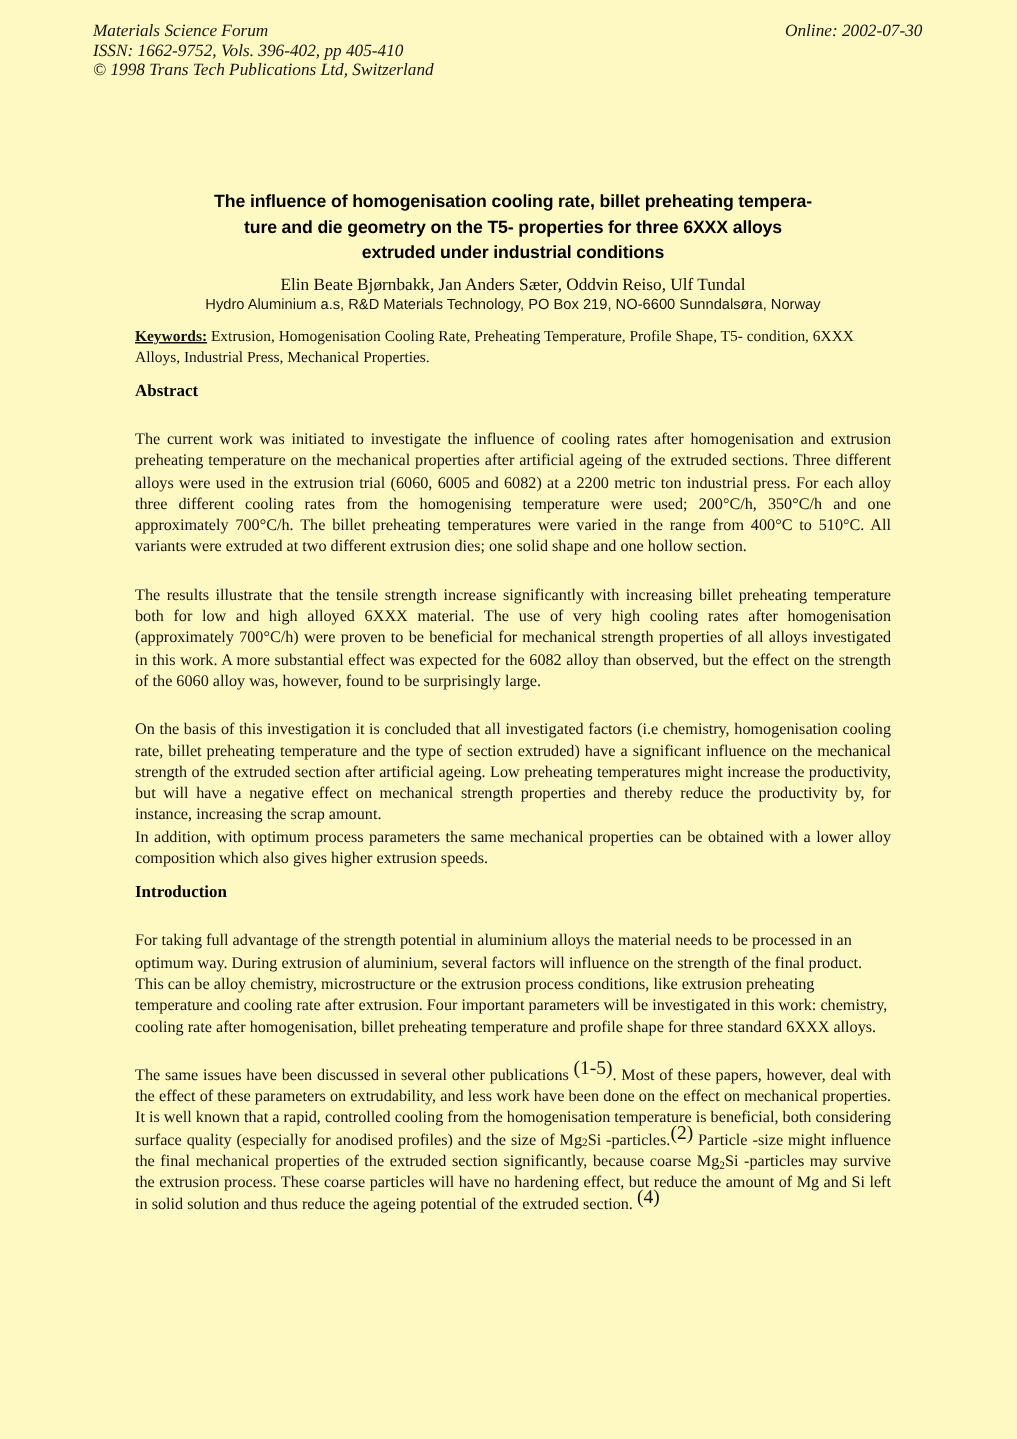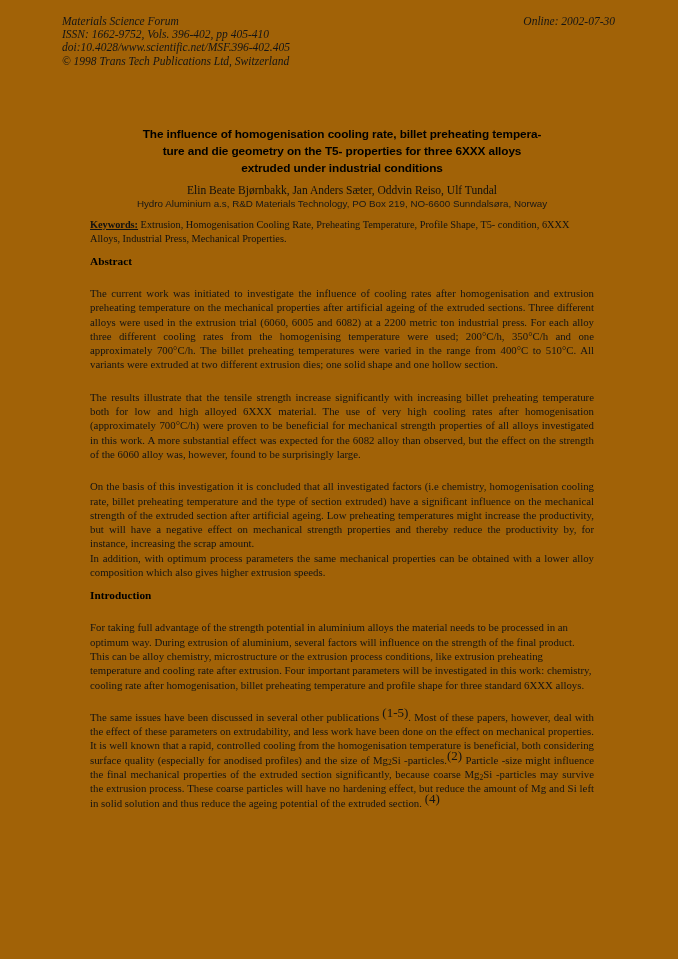--- a/index.html
+++ b/index.html
@@ -4,21 +4,21 @@
 <style>
   html, body {
     margin: 0;
     padding: 0;
     background: #fdfdfc;
   }
   .page {
     position: relative;
     width: 678px;
     height: 959px;
-    background: #a16207;
+    background: #fef9c3;
     overflow: hidden;
     color: #1c1c1c;
   }
   
   .journal-header {
     position: absolute;
     left: 62px;
     right: 63px;
     top: 15px;
     display: flex;
@@ -111,21 +111,20 @@
 </style>
 </head>
 <body>
 
 <div class="page">
 
   <div class="journal-header">
     <div class="hdr-left">
       <div>Materials Science Forum</div>
       <div>ISSN: 1662-9752, Vols. 396-402, pp 405-410</div>
-      <div>doi:10.4028/www.scientific.net/MSF.396-402.405</div>
       <div>© 1998 Trans Tech Publications Ltd, Switzerland</div>
     </div>
     <div class="hdr-right">Online: 2002-07-30</div>
   </div>
 
   <div class="main-col">
 
     <div class="paper-title">
       <div>The influence of homogenisation cooling rate, billet preheating tempera-</div>
       <div>ture and die geometry on the T5- properties for three 6XXX alloys</div>

